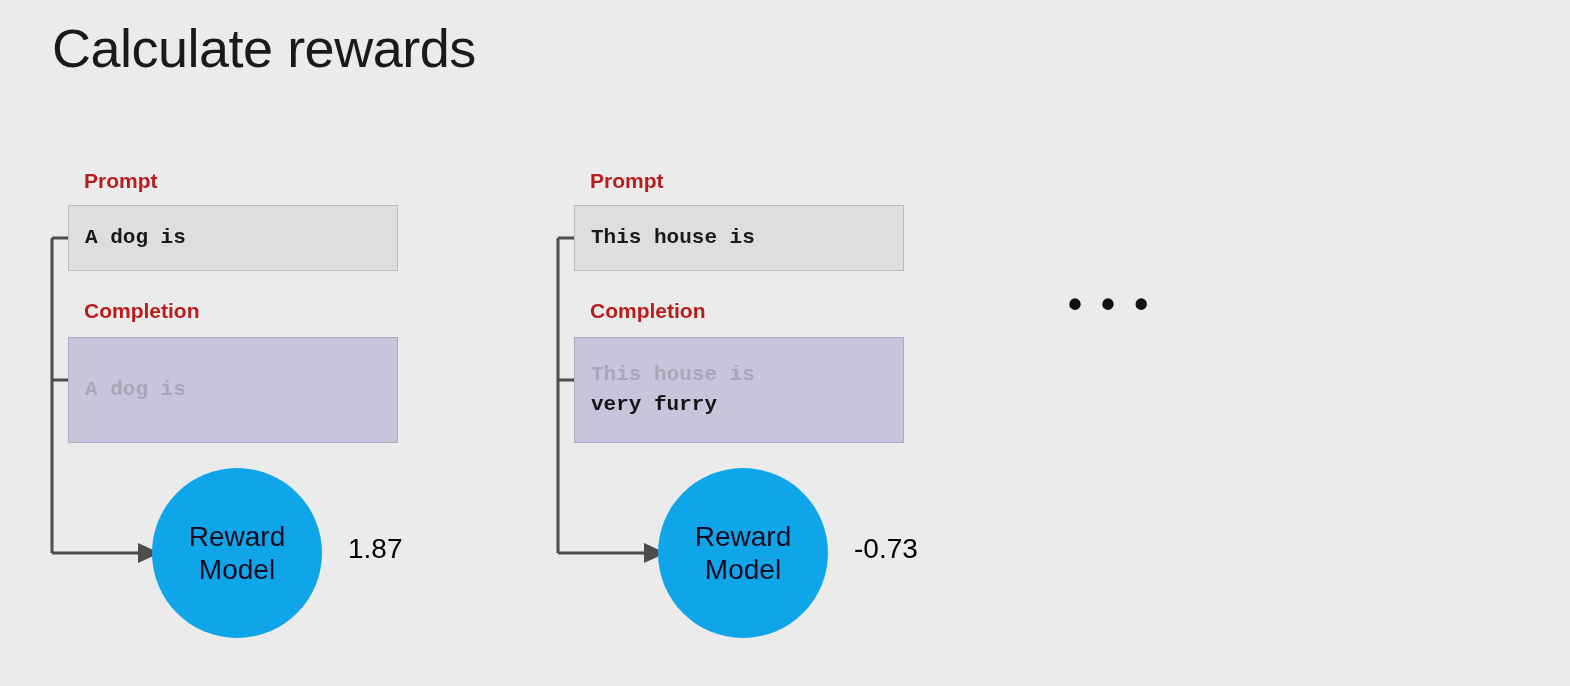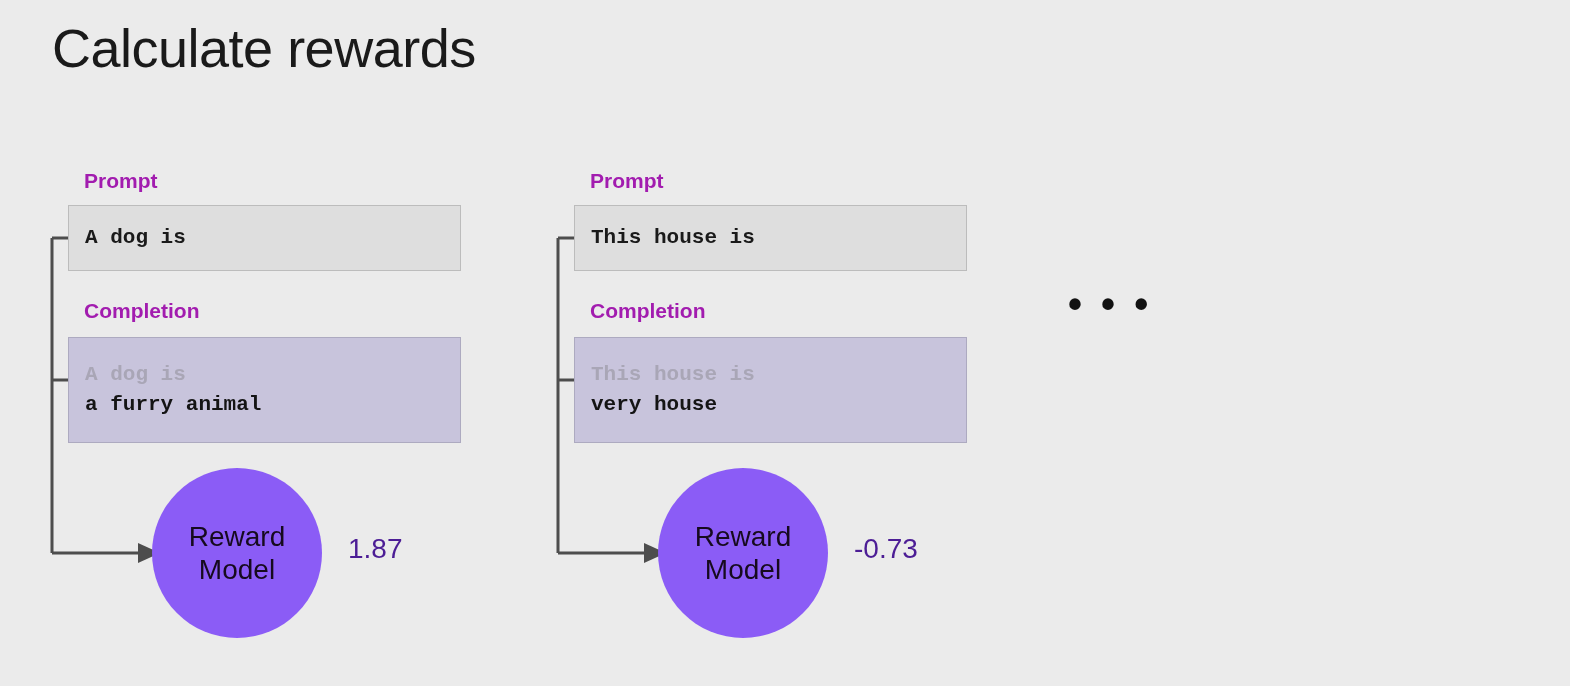--- a/index.html
+++ b/index.html
@@ -43,31 +43,31 @@
     width: 500px;
     height: 686px;
   }
   .example.col-1 { left: 0px; }
   .example.col-2 { left: 506px; }
 
   .section-label {
     position: absolute;
     font-size: 21px;
     font-weight: bold;
-    color: #a21caf;
+    color: #b91c1c;
     white-space: nowrap;
     line-height: 1;
   }
   .label-prompt     { left: 84px; top: 170px; }
   .label-completion { left: 84px; top: 300px; text-align: center; }
 
   .text-box {
     position: absolute;
     left: 68px;
-    width: 393px;
+    width: 330px;
     box-sizing: border-box;
     border: 1px solid #bcbcbc;
     font-family: "Liberation Mono", "DejaVu Sans Mono", monospace;
     font-size: 21px;
     font-weight: bold;
     color: #1a1a1a;
     padding: 0 16px;
   }
   .box-prompt {
     top: 205px;
@@ -107,38 +107,38 @@
   }
 
   
   .reward-node {
     position: absolute;
     left: 152px;
     top: 468px;
     width: 170px;
     height: 170px;
     border-radius: 50%;
-    background: #8b5cf6;
+    background: #0ea5e9;
     color: #160a1e;
     display: flex;
     flex-direction: column;
     align-items: center;
     justify-content: center;
     font-size: 28px;
     font-weight: 400;
     line-height: 1.18;
     text-align: center;
   }
 
   .reward-value {
     position: absolute;
     left: 348px;
     top: 533px;
     font-size: 28px;
-    color: #4c1d95;
+    color: #000000;
     white-space: nowrap;
   }
 
   
   .ellipsis {
     position: absolute;
     left: 1068px;
     top: 284px;
     font-size: 40px;
     font-weight: bold;
@@ -159,21 +159,20 @@
     <div class="section-label label-prompt">Prompt</div>
 
     <div class="text-box box-prompt">
       <span class="prompt-line">A dog is</span>
     </div>
 
     <div class="section-label label-completion">Completion</div>
 
     <div class="text-box box-completion">
       <span class="echo-line">A dog is</span>
-      <span class="completion-line">a furry animal</span>
     </div>
 
     <svg class="connector" viewBox="0 0 130 390">
       <g fill="none" stroke="#4d4d4d" stroke-width="3">
 
         <path d="M 28 48 L 12 48"></path>
 
         <path d="M 28 190 L 12 190"></path>
 
         <path d="M 12 48 L 12 363"></path>
@@ -196,21 +195,21 @@
     <div class="section-label label-prompt">Prompt</div>
 
     <div class="text-box box-prompt">
       <span class="prompt-line">This house is</span>
     </div>
 
     <div class="section-label label-completion">Completion</div>
 
     <div class="text-box box-completion">
       <span class="echo-line">This house is</span>
-      <span class="completion-line">very house</span>
+      <span class="completion-line">very furry</span>
     </div>
 
     <svg class="connector" viewBox="0 0 130 390">
       <g fill="none" stroke="#4d4d4d" stroke-width="3">
         <path d="M 28 48 L 12 48"></path>
         <path d="M 28 190 L 12 190"></path>
         <path d="M 12 48 L 12 363"></path>
         <path d="M 12 363 L 98 363"></path>
       </g>
       <polygon points="98,353 120,363 98,373" fill="#4d4d4d"></polygon>

